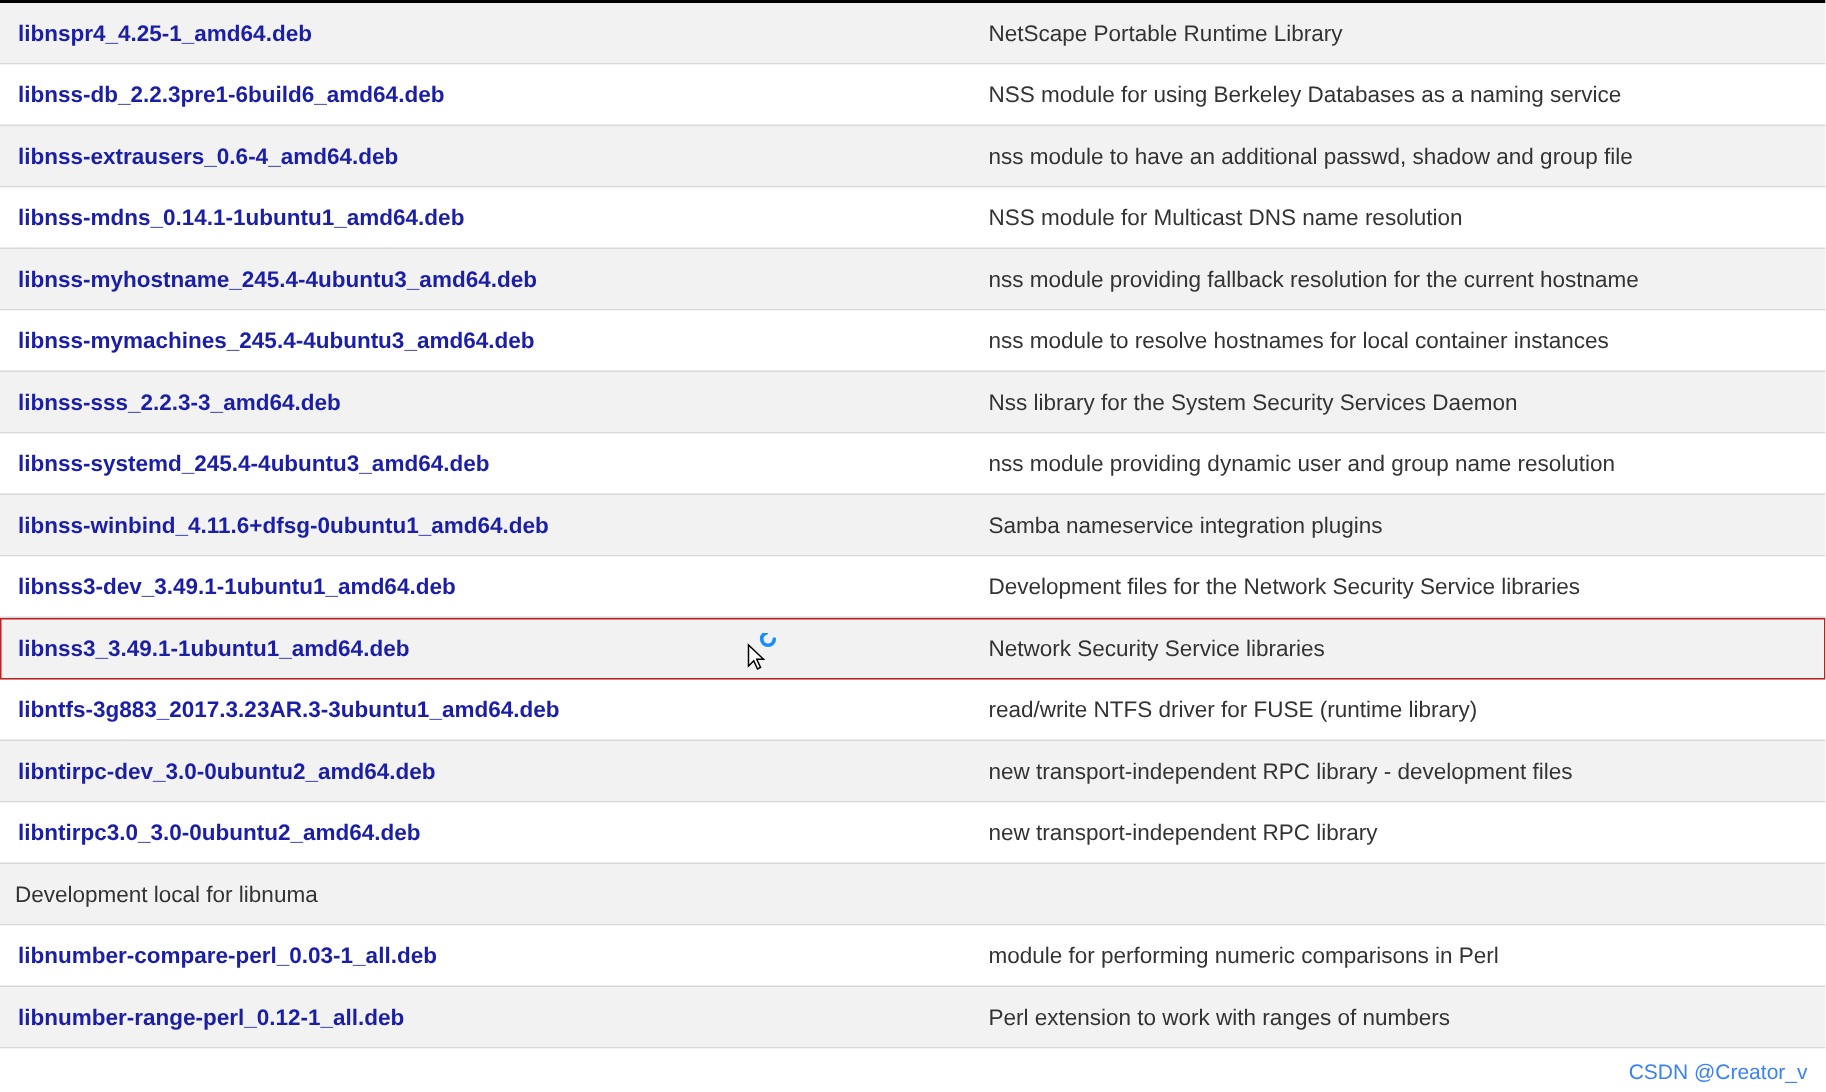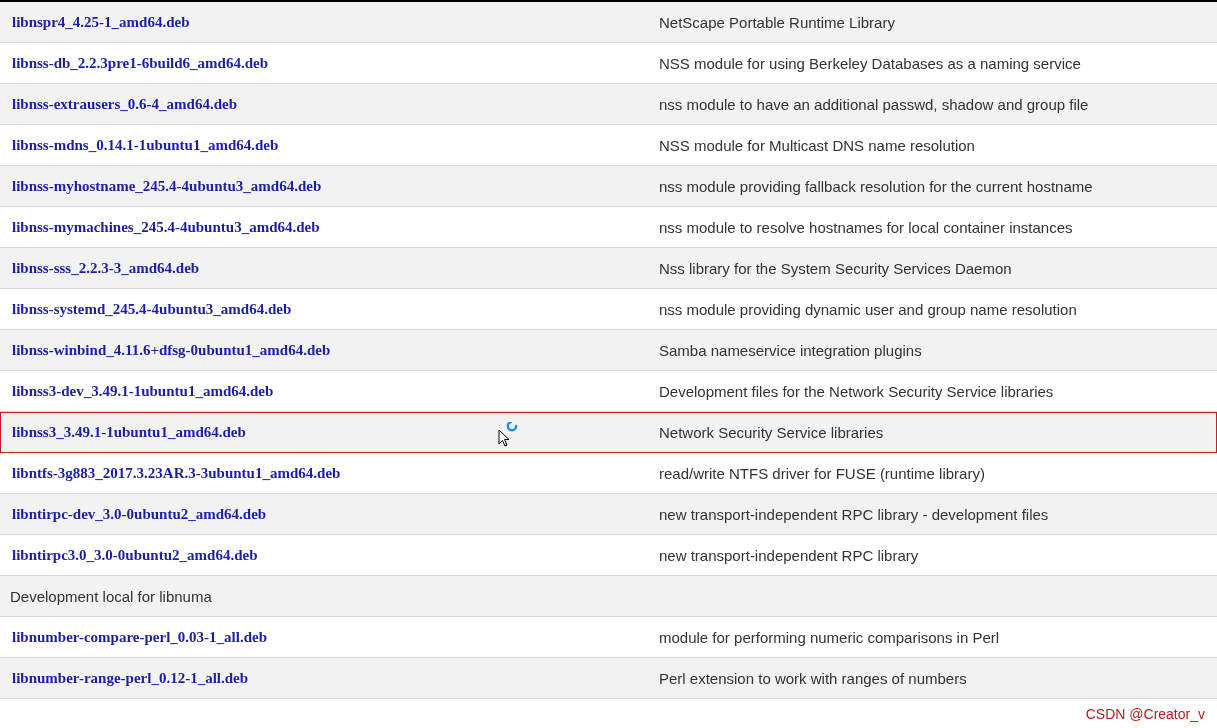--- a/index.html
+++ b/index.html
@@ -36,38 +36,37 @@
     flex: 1;
     padding: 10px 16px 10px 10px;
     color: #333;
   }
   .pkg-link {
     color: #1a237e;
     color: #1b1fa8;
     font-weight: 600;
     text-decoration: none;
     cursor: pointer;
-    font-family: Liberation Serif, serif;
   }
   .highlighted {
     position: relative;
     outline: 1.5px solid #c02020;
     outline-offset: -1px;
   }
   .cursor {
     position: absolute;
     left: 497px;
     top: 10px;
     pointer-events: none;
   }
   .watermark {
     position: fixed;
     right: 12px;
     bottom: 6px;
-    color: #b91c1c;
+    color: #3b82f6;
     font-size: 14px;
     font-family: Arial, sans-serif;
     pointer-events: none;
   }
   .topbar {
     height: 2px;
     background: #000;
     width: 100%;
   }
 </style>

